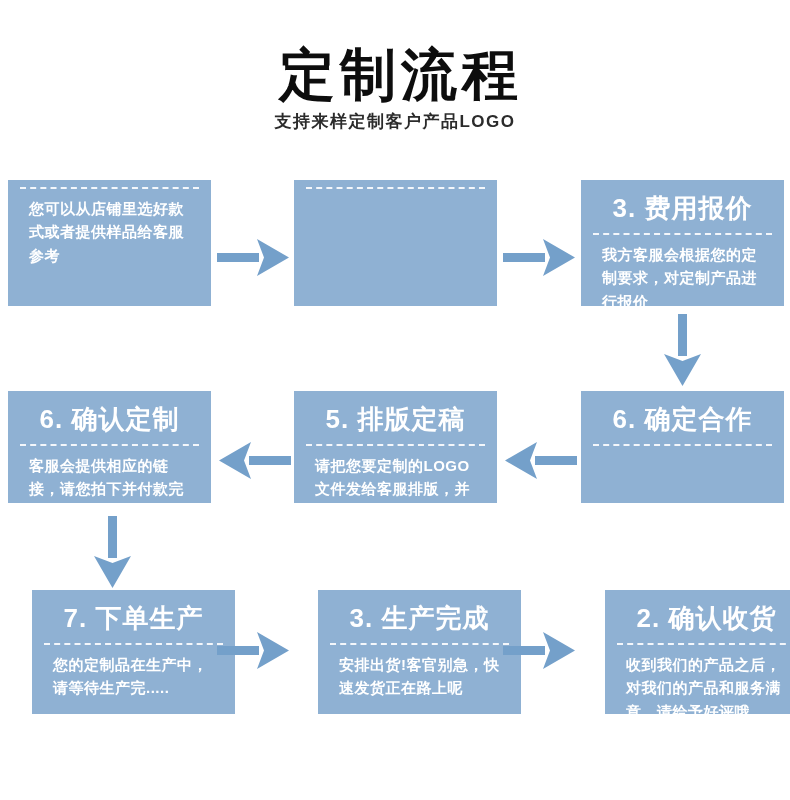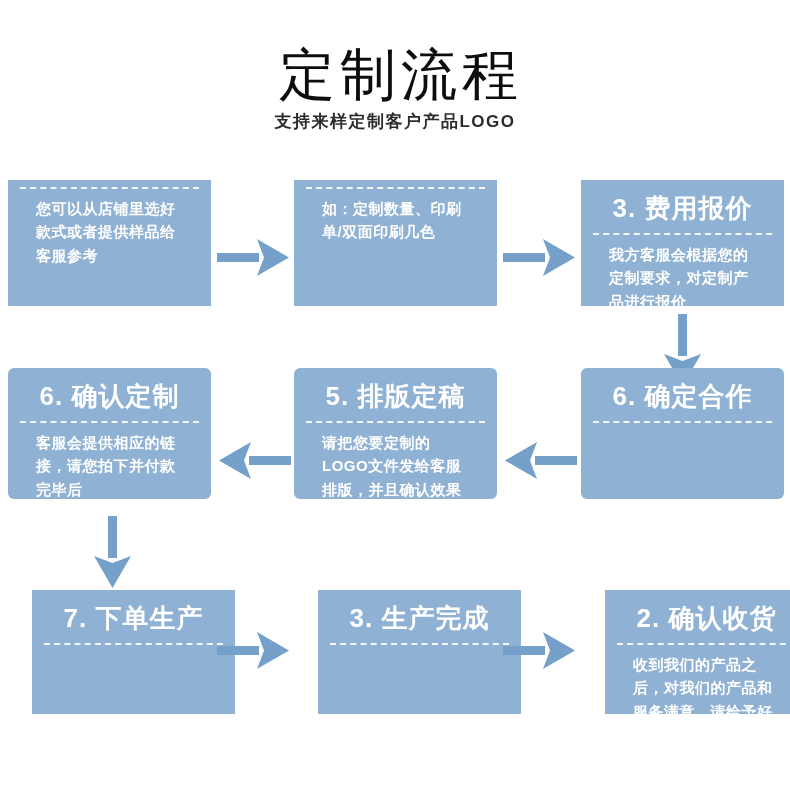--- a/index.html
+++ b/index.html
@@ -21,21 +21,21 @@
     background: #ffffff;
     overflow: hidden;
   }
   .page-title {
     position: absolute;
     top: 38px;
     left: 0;
     width: 100%;
     text-align: center;
     font-size: 56px;
-    font-weight: 400;
+    font-weight: 700;
     letter-spacing: 5px;
     color: var(--title-text);
     padding-left: 12px;
   }
   .page-subtitle {
     position: absolute;
     top: 110px;
     left: 0;
     width: 100%;
     text-align: center;
@@ -47,36 +47,36 @@
   .step-box {
     position: absolute;
     width: 203px;
     background: var(--box-bg);
     color: var(--box-text);
   }
   .col-l { left: 8px; }
   .col-c { left: 294px; }
   .col-r { left: 581px; }
   .row-1 { top: 180px; height: 126px; }
-  .row-2 { top: 368px; height: 131px; border-radius: 6px; }
+  .row-2 { top: 391px; height: 112px; }
   .row-3 { top: 590px; height: 124px; margin-left: 24px; }
   .step-title {
     text-align: center;
     font-size: 26px;
     font-weight: bold;
     letter-spacing: 1px;
     padding-top: 11px;
     white-space: nowrap;
   }
   .step-dash {
     border-bottom: 2px dashed rgba(255,255,255,0.9);
     margin: 7px 12px 8px 12px;
   }
   .step-body {
-    padding: 0 28px;
+    padding: 0 21px;
     font-size: 15px;
     line-height: 1.55;
     font-weight: 600;
     letter-spacing: 0.5px;
   }
   .arrow {
     position: absolute;
     color: var(--arrow);
   }
   .arrow svg { display: block; }
@@ -104,21 +104,20 @@
 
   <div class="arrow arrow-h g1 ar1">
     <svg viewBox="0 0 74 44" width="74" height="44" fill="currentColor">
       <rect x="0" y="18" width="42" height="9"></rect>
       <polygon points="40,4 72,22.5 40,41 47,22.5"></polygon>
     </svg>
   </div>
 
   <div class="step-box row-1 col-c">
     <div class="step-dash"></div>
-    <div class="step-body">如：定制数量、印刷单/双面印刷几色</div>
   </div>
 
   <div class="arrow arrow-h g2 ar1">
     <svg viewBox="0 0 74 44" width="74" height="44" fill="currentColor">
       <rect x="0" y="18" width="42" height="9"></rect>
       <polygon points="40,4 72,22.5 40,41 47,22.5"></polygon>
     </svg>
   </div>
 
   <div class="step-box row-1 col-r">
@@ -168,32 +167,34 @@
   <div class="arrow arrow-v" style="left:90px; top:516px;">
     <svg viewBox="0 0 44 74" width="44" height="74" fill="currentColor">
       <rect x="18" y="0" width="9" height="42"></rect>
       <polygon points="4,40 22.5,72 41,40 22.5,47"></polygon>
     </svg>
   </div>
 
   <div class="step-box row-3 col-l">
     <div class="step-title">7. 下单生产</div>
     <div class="step-dash"></div>
+    <div class="step-body">您的定制品在生产中，请等待生产完.....</div>
   </div>
 
   <div class="arrow arrow-h g1 ar3">
     <svg viewBox="0 0 74 44" width="74" height="44" fill="currentColor">
       <rect x="0" y="18" width="42" height="9"></rect>
       <polygon points="40,4 72,22.5 40,41 47,22.5"></polygon>
     </svg>
   </div>
 
   <div class="step-box row-3 col-c">
     <div class="step-title">3. 生产完成</div>
     <div class="step-dash"></div>
+    <div class="step-body">安排出货!客官别急，快速发货正在路上呢</div>
   </div>
 
   <div class="arrow arrow-h g2 ar3">
     <svg viewBox="0 0 74 44" width="74" height="44" fill="currentColor">
       <rect x="0" y="18" width="42" height="9"></rect>
       <polygon points="40,4 72,22.5 40,41 47,22.5"></polygon>
     </svg>
   </div>
 
   <div class="step-box row-3 col-r">

